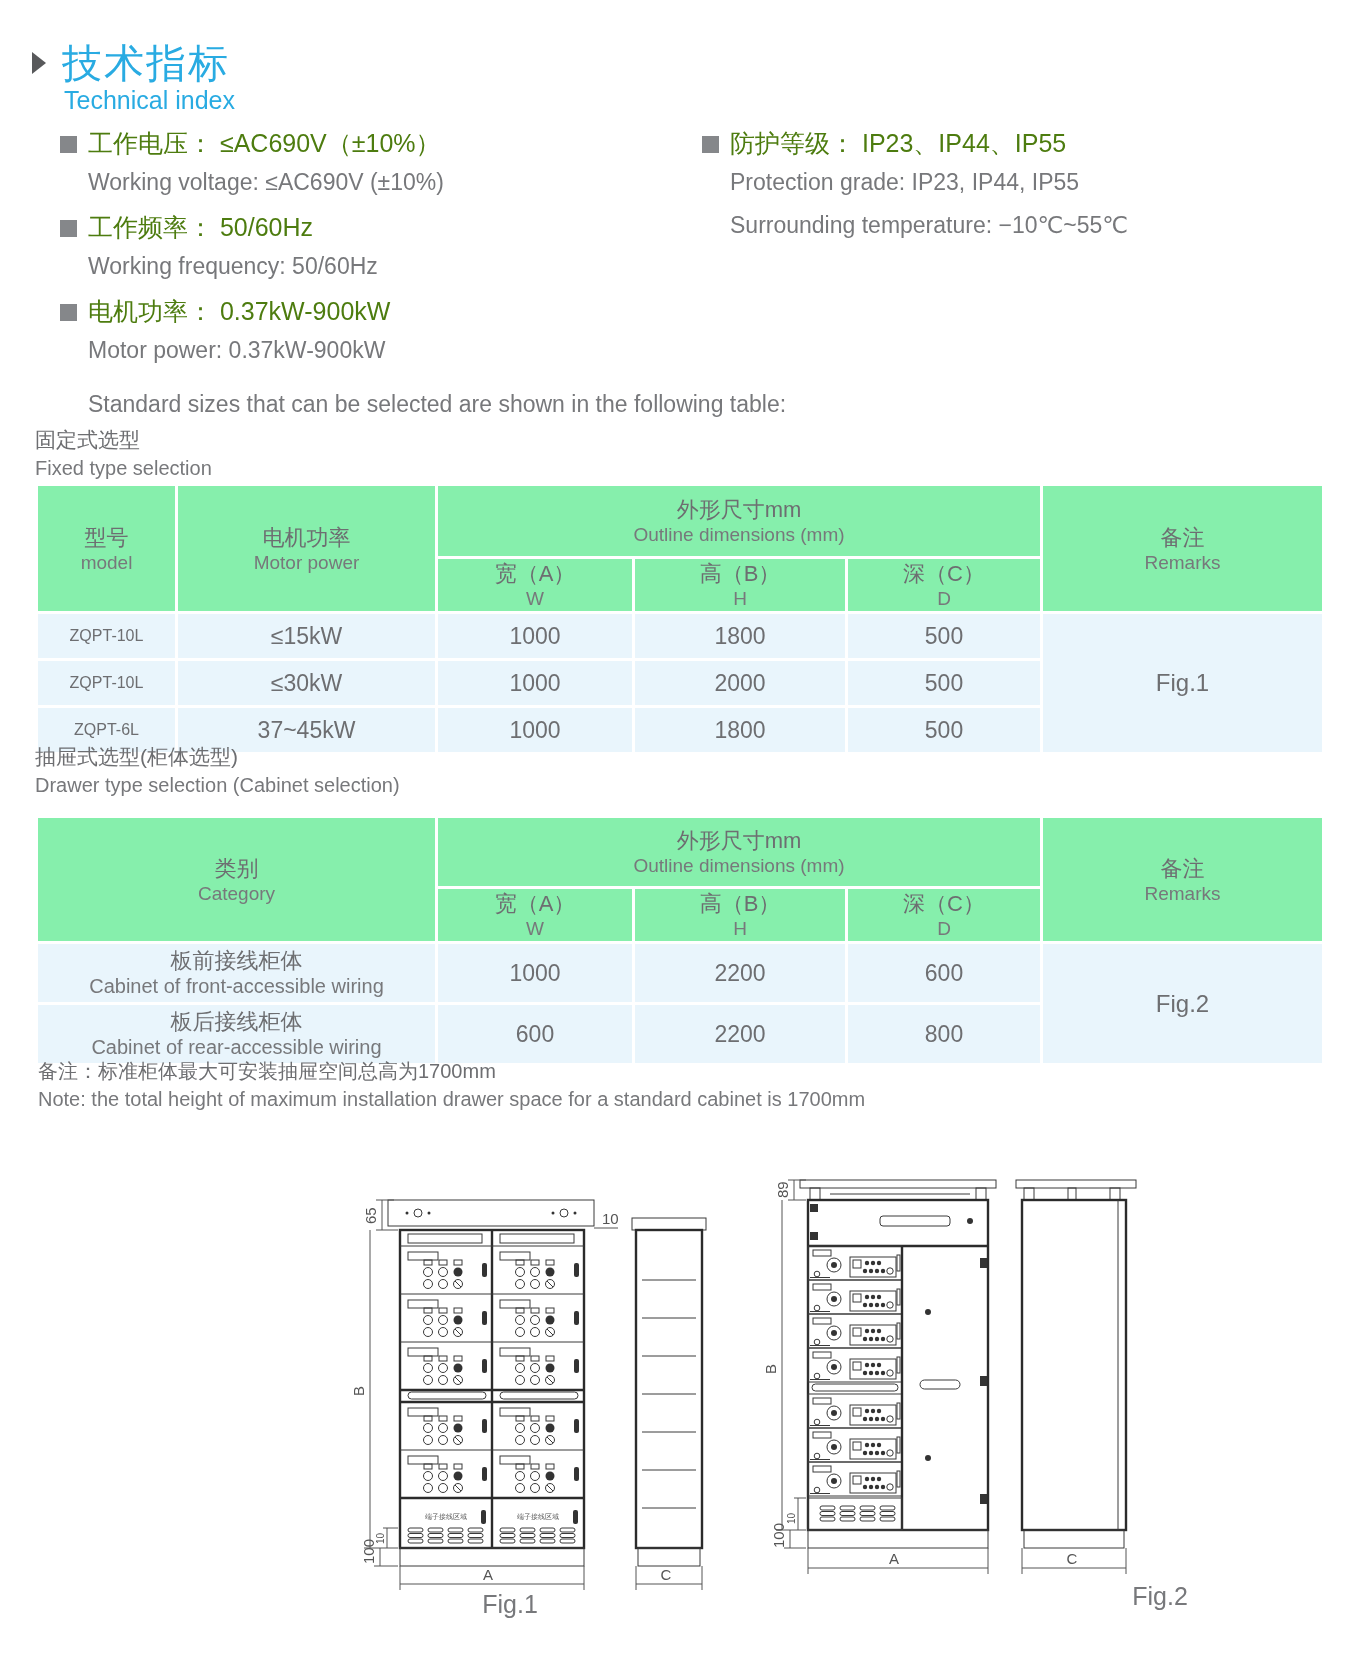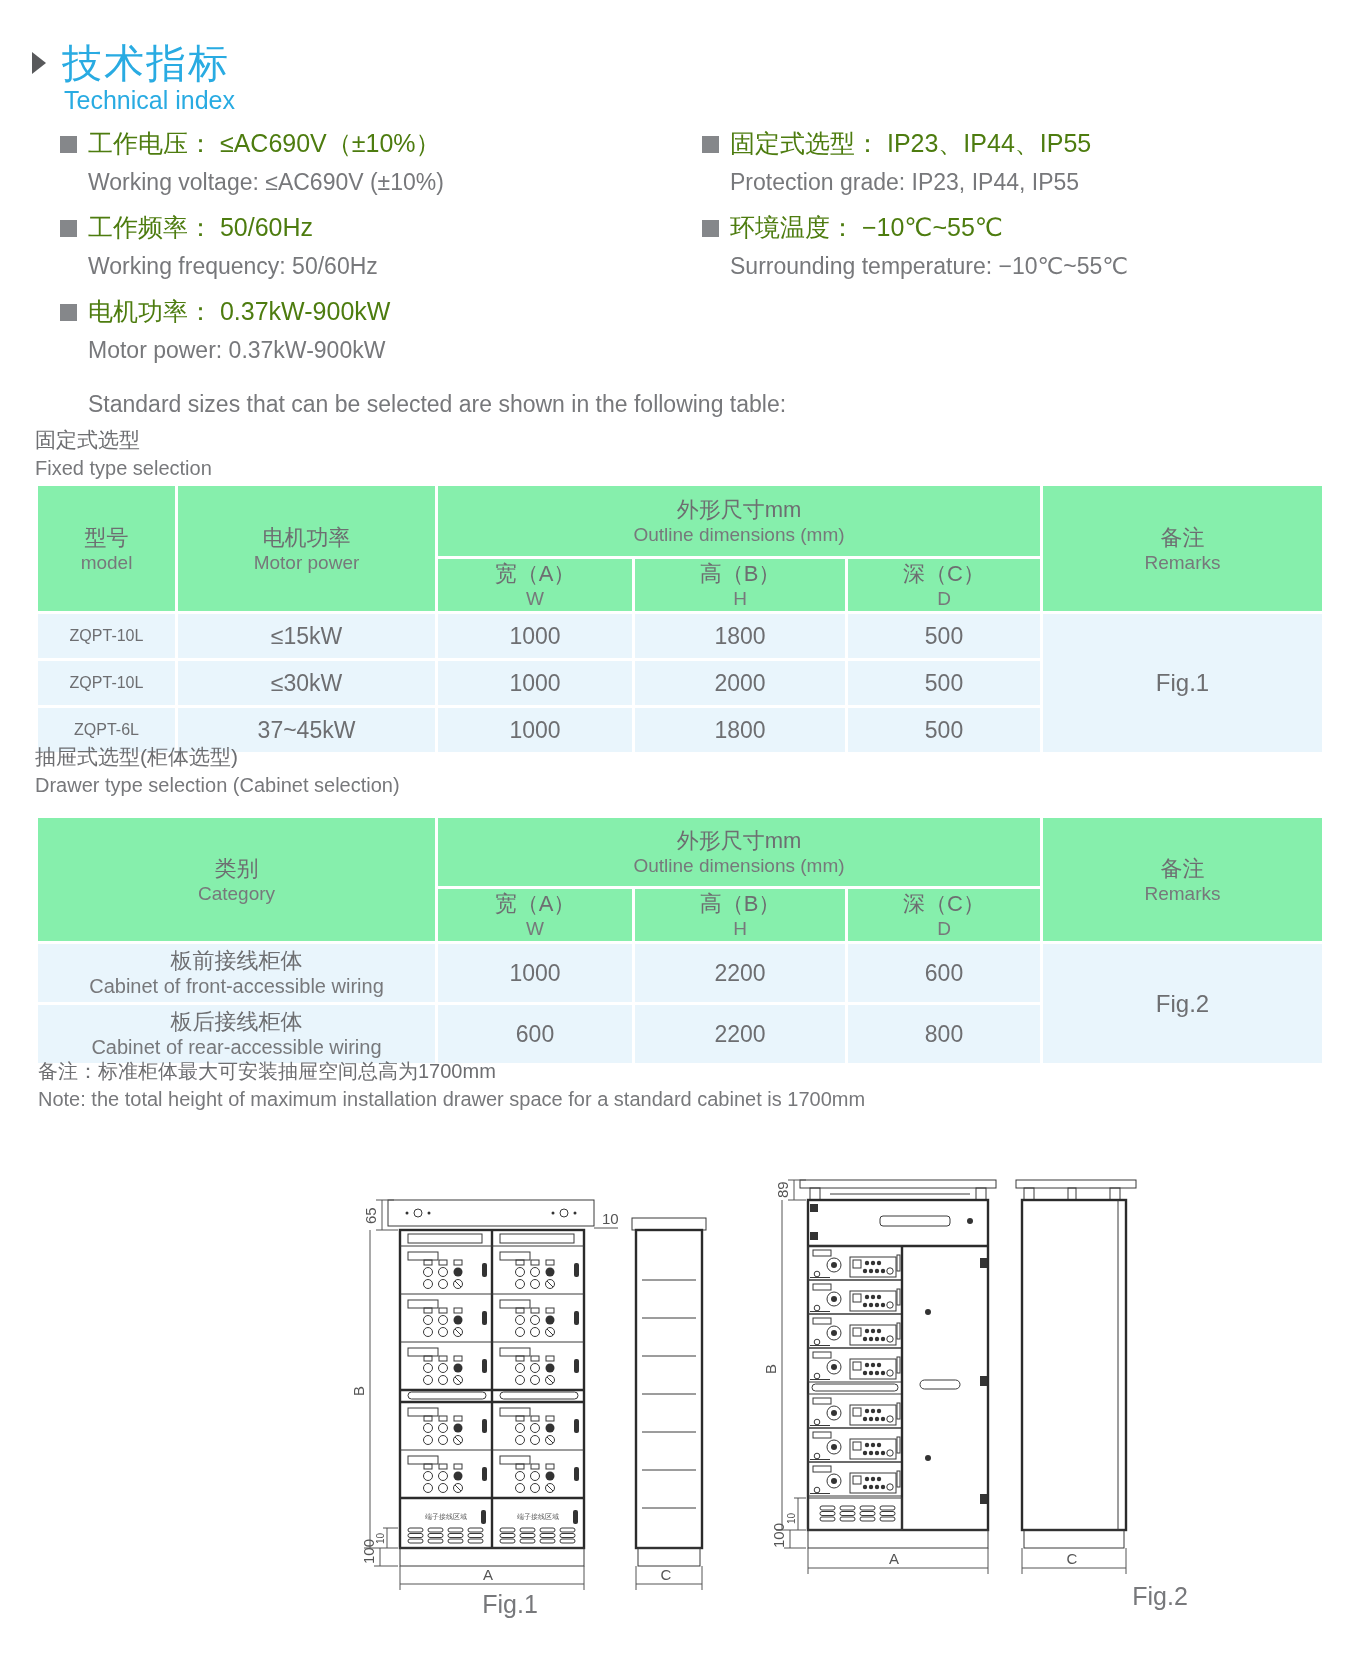--- a/index.html
+++ b/index.html
@@ -82,25 +82,24 @@
       <div class="spec-cn"><span class="sq"></span><span>电机功率： 0.37kW-900kW</span></div>
       <div class="spec-en">Motor power: 0.37kW-900kW</div>
     </div>
     <div class="spec-item gap">
       <div class="spec-en">Standard sizes that can be selected are shown in the following table:</div>
     </div>
   </div>
 
   <div class="spec-col right">
     <div class="spec-item">
-      <div class="spec-cn"><span class="sq"></span><span>固定式选型： IP23、IP44、IP55</span></div>
+      <div class="spec-cn"><span class="sq"></span><span>防护等级： IP23、IP44、IP55</span></div>
       <div class="spec-en">Protection grade: IP23, IP44, IP55</div>
     </div>
     <div class="spec-item">
-      <div class="spec-cn"><span class="sq"></span><span>环境温度： −10℃~55℃</span></div>
       <div class="spec-en">Surrounding temperature: −10℃~55℃</div>
     </div>
   </div>
 
   <div class="sec-label" style="top:428px;">
     <div class="sec-cn">固定式选型</div>
     <div class="sec-en">Fixed type selection</div>
   </div>
 
   <table class="spec" style="top:483px;">

